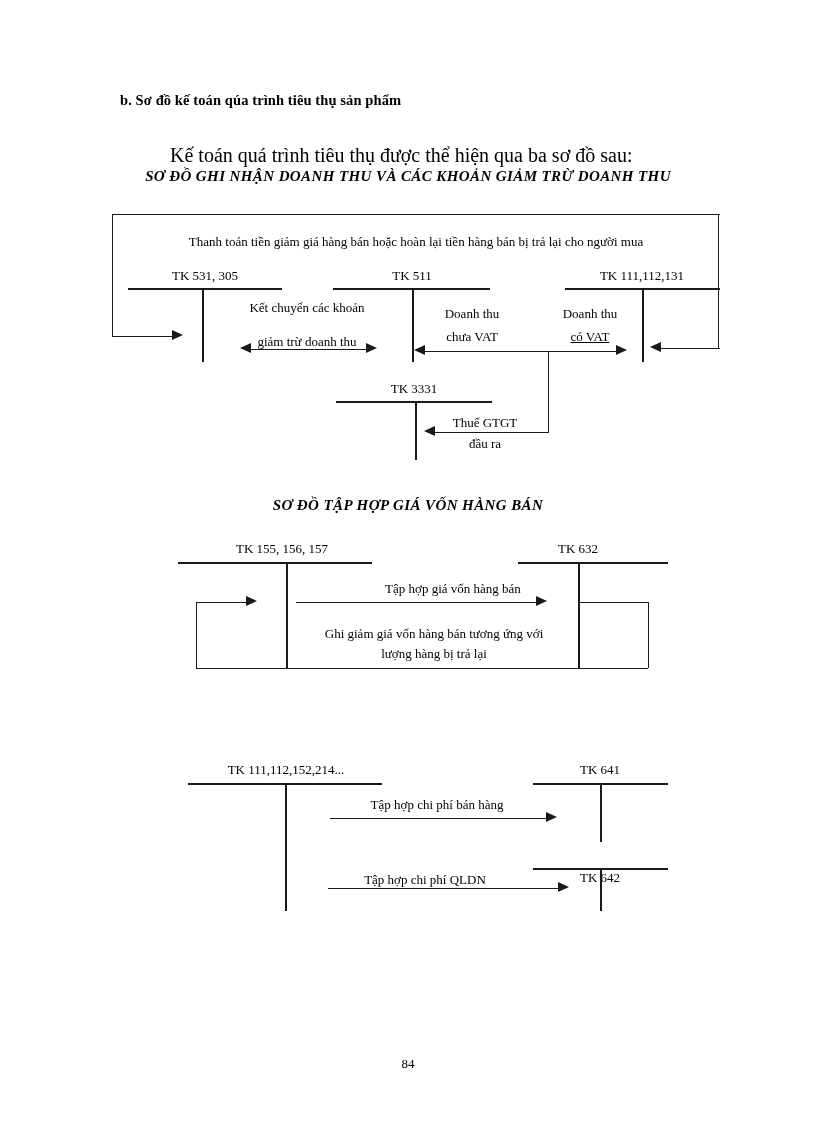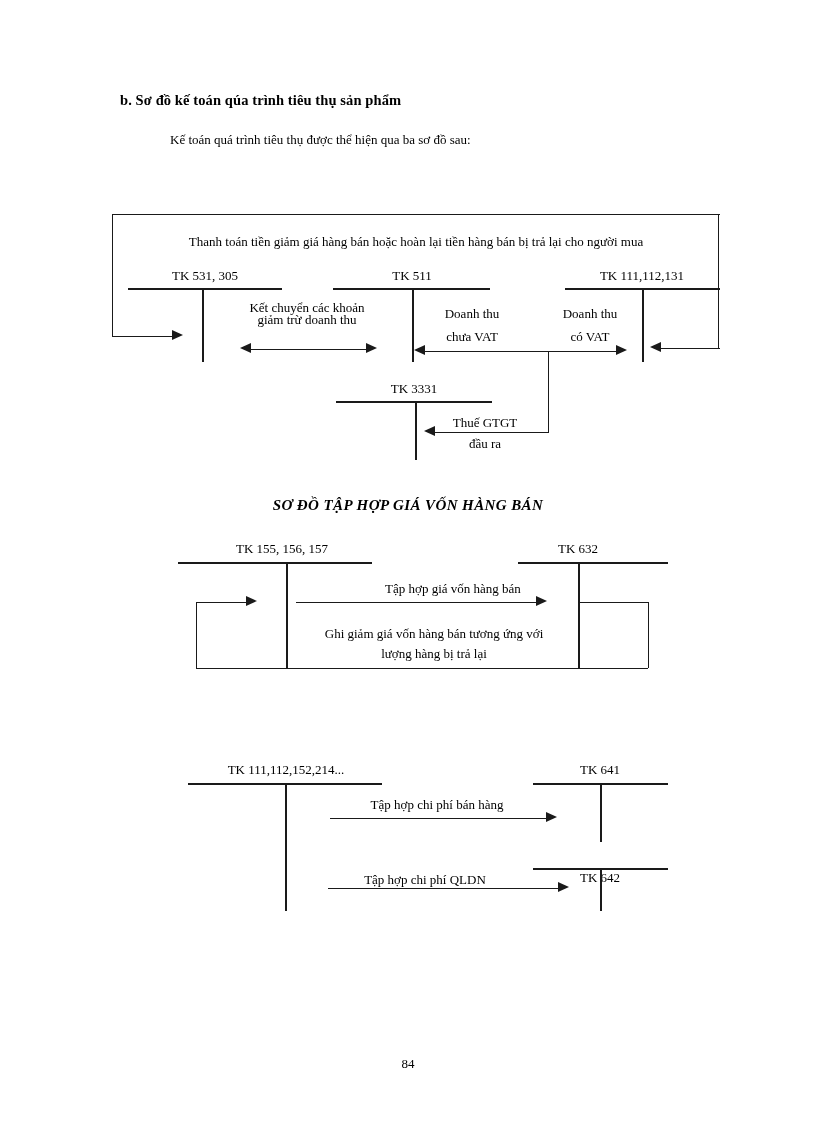--- a/index.html
+++ b/index.html
@@ -9,22 +9,22 @@
     -webkit-font-smoothing:antialiased;
   }
   .page { position:absolute; inset:0; }
 
   
   .hdg-b {
     position:absolute; left:120px; top:92px;
     font-size:14.5px; font-weight:bold; letter-spacing:.1px; white-space:nowrap;
   }
   .intro {
-    position:absolute; left:170px; top:132px;
-    font-size:13px; white-space:nowrap;
+    position:absolute; left:170px; top:144px;
+    font-size:20px; white-space:nowrap;
   }
   .diagram-title {
     position:absolute; width:100%; text-align:center;
     font-size:15px; font-weight:bold; font-style:italic; letter-spacing:.4px;
   }
   #t1 { top:168px; }
   #t2 { top:497px; }
   #t3 { top:701px; }
 
   .lbl { position:absolute; font-size:13px; white-space:nowrap; }
@@ -47,20 +47,21 @@
   }
 </style>
 </head>
 <body>
 
 <div class="page">
 
   <div class="hdg-b">b. Sơ đồ kế toán qúa trình tiêu thụ sản phẩm</div>
   <div class="intro">Kế toán quá trình tiêu thụ được thể hiện qua ba sơ đồ sau:</div>
 
+  <div class="diagram-title" id="t1">SƠ ĐỒ GHI NHẬN DOANH THU VÀ CÁC KHOẢN GIẢM TRỪ DOANH THU</div>
 
   <div>
 
     <div class="thin-h" style="left:112px; top:214px; width:608px;"></div>
     <div class="thin-v" style="left:112px; top:214px; height:122px;"></div>
     <div class="thin-h" style="left:112px; top:336px; width:62px;"></div>
     <div class="ah ah-r" style="left:172px; top:330px;"></div>
 
     <div class="thin-v" style="left:718px; top:214px; height:134px;"></div>
     <div class="thin-h" style="left:658px; top:348px; width:62px;"></div>
@@ -74,30 +75,30 @@
 
     <div class="lbl c" style="left:412px; top:268px;">TK 511</div>
     <div class="hr" style="left:333px; top:288px; width:157px;"></div>
     <div class="vr" style="left:412px; top:288px; height:74px;"></div>
 
     <div class="lbl c" style="left:642px; top:268px;">TK 111,112,131</div>
     <div class="hr" style="left:565px; top:288px; width:155px;"></div>
     <div class="vr" style="left:642px; top:288px; height:74px;"></div>
 
     <div class="lbl c" style="left:307px; top:300px;">Kết chuyển các khoản</div>
-    <div class="lbl c" style="left:307px; top:312px;">giảm trừ doanh thu</div>
+    <div class="lbl c" style="left:307px; top:334px;">giảm trừ doanh thu</div>
     <div class="thin-h" style="left:248px; top:349px; width:120px;"></div>
     <div class="ah ah-l" style="left:240px; top:343px;"></div>
     <div class="ah ah-r" style="left:366px; top:343px;"></div>
 
     <div class="lbl c" style="left:472px; top:306px;">Doanh thu</div>
     <div class="lbl c" style="left:472px; top:329px;">chưa VAT</div>
 
     <div class="lbl c" style="left:590px; top:306px;">Doanh thu</div>
-    <div class="lbl c" style="left:590px; top:329px;">có VAT</div>
+    <div class="lbl c" style="left:590px; top:329px;text-decoration:underline;">có VAT</div>
 
     <div class="thin-h" style="left:422px; top:351px; width:196px;"></div>
     <div class="ah ah-l" style="left:414px; top:345px;"></div>
     <div class="ah ah-r" style="left:616px; top:345px;"></div>
 
     <div class="thin-v" style="left:548px; top:351px; height:81px;"></div>
 
     <div class="lbl c" style="left:414px; top:381px;">TK 3331</div>
     <div class="hr" style="left:336px; top:401px; width:156px;"></div>
     <div class="vr" style="left:415px; top:401px; height:59px;"></div>

